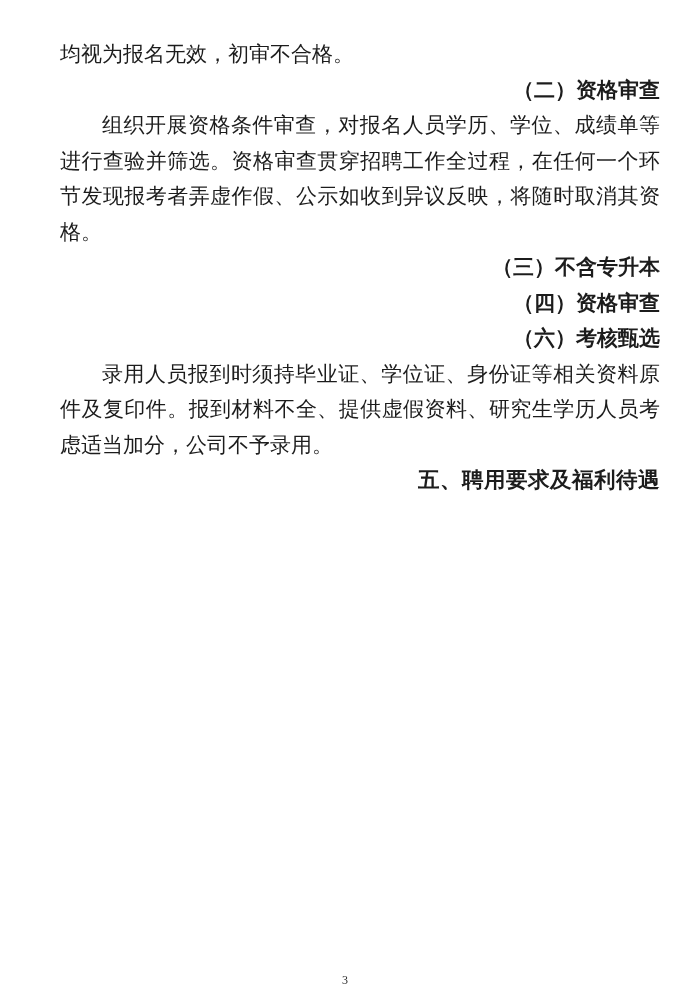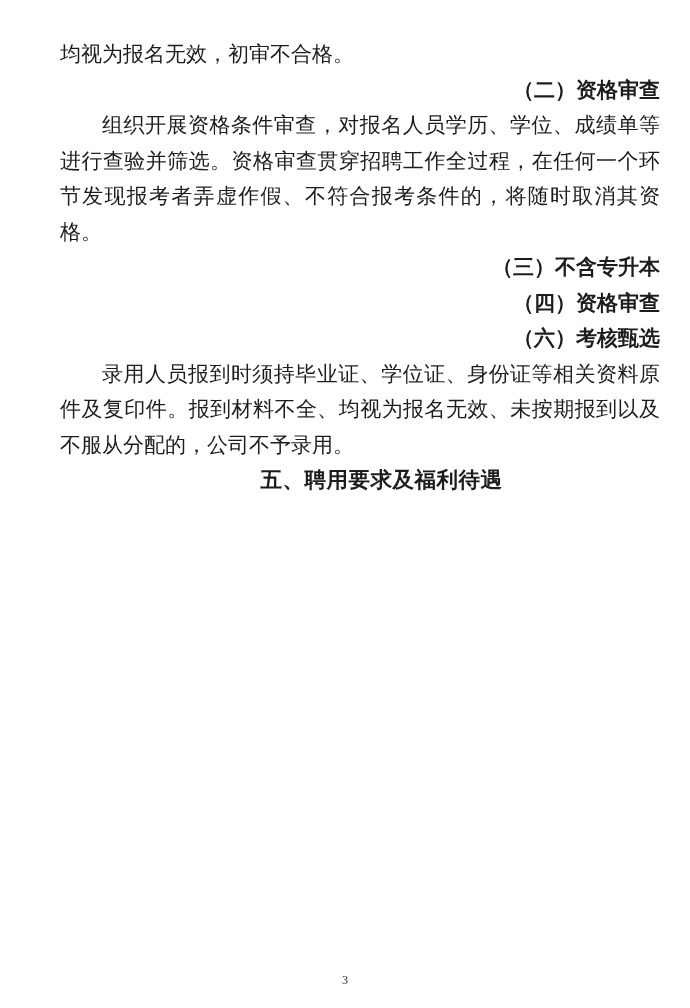--- a/index.html
+++ b/index.html
@@ -37,21 +37,21 @@
     text-indent: 0;
   }
   .heading {
     font-weight: bold;
     text-indent: 2em;
     text-align: right;
   }
   .chapter {
     font-weight: bold;
     text-indent: 2em;
-    text-align: center;
+    text-align: right;
     font-family: "Liberation Sans", sans-serif;
     font-size: 21.5px;
     letter-spacing: 0.5px;
   }
   .pageno {
     position: absolute;
     bottom: 20px;
     left: 0;
     width: 100%;
     text-align: center;
@@ -60,21 +60,21 @@
     font-family: "Liberation Serif", serif;
   }
 </style>
 </head>
 <body>
 
 <div class="page">
   <div class="content">
     <p class="body noindent">均视为报名无效，初审不合格。</p>
     <p class="heading">（二）资格审查</p>
-    <p class="body">组织开展资格条件审查，对报名人员学历、学位、成绩单等进行查验并筛选。资格审查贯穿招聘工作全过程，在任何一个环节发现报考者弄虚作假、不符合报考条件的，将随时取消其资格。</p>
+    <p class="body">组织开展资格条件审查，对报名人员学历、学位、成绩单等进行查验并筛选。资格审查贯穿招聘工作全过程，在任何一个环节发现报考者弄虚作假、公示如收到异议反映，将随时取消其资格。</p>
     <p class="heading">（三）不含专升本</p>
     <p class="heading">（四）资格审查</p>
     <p class="heading">（六）考核甄选</p>
-    <p class="body">录用人员报到时须持毕业证、学位证、身份证等相关资料原件及复印件。报到材料不全、均视为报名无效、未按期报到以及不服从分配的，公司不予录用。</p>
+    <p class="body">录用人员报到时须持毕业证、学位证、身份证等相关资料原件及复印件。报到材料不全、提供虚假资料、研究生学历人员考虑适当加分，公司不予录用。</p>
     <p class="chapter">五、聘用要求及福利待遇</p>
   </div>
   <div class="pageno">3</div>
 </div>
 
 </body></html>

